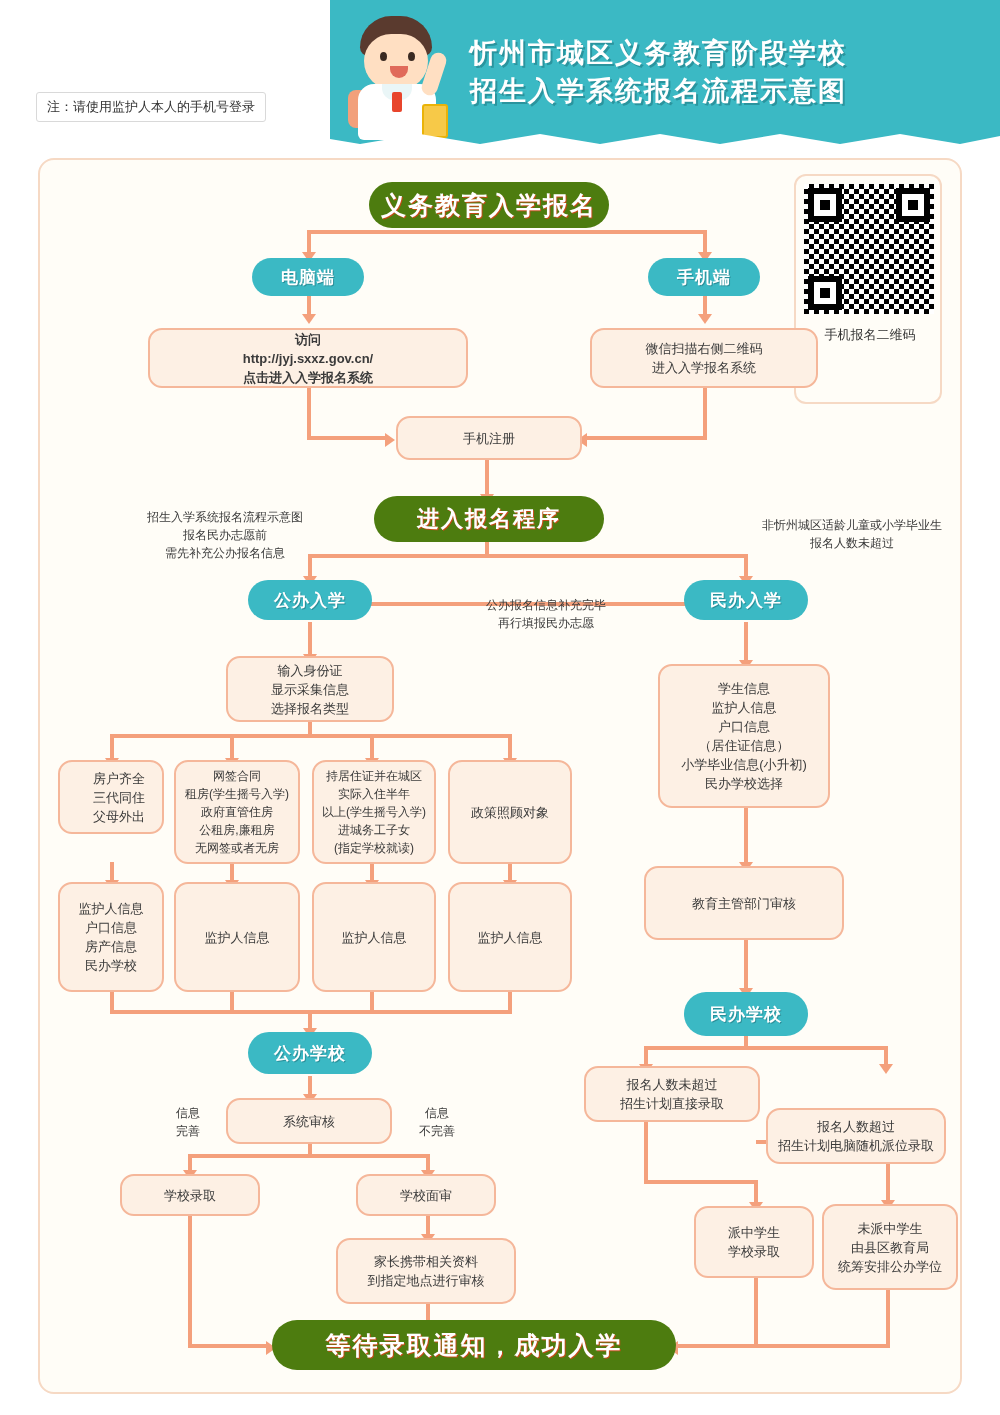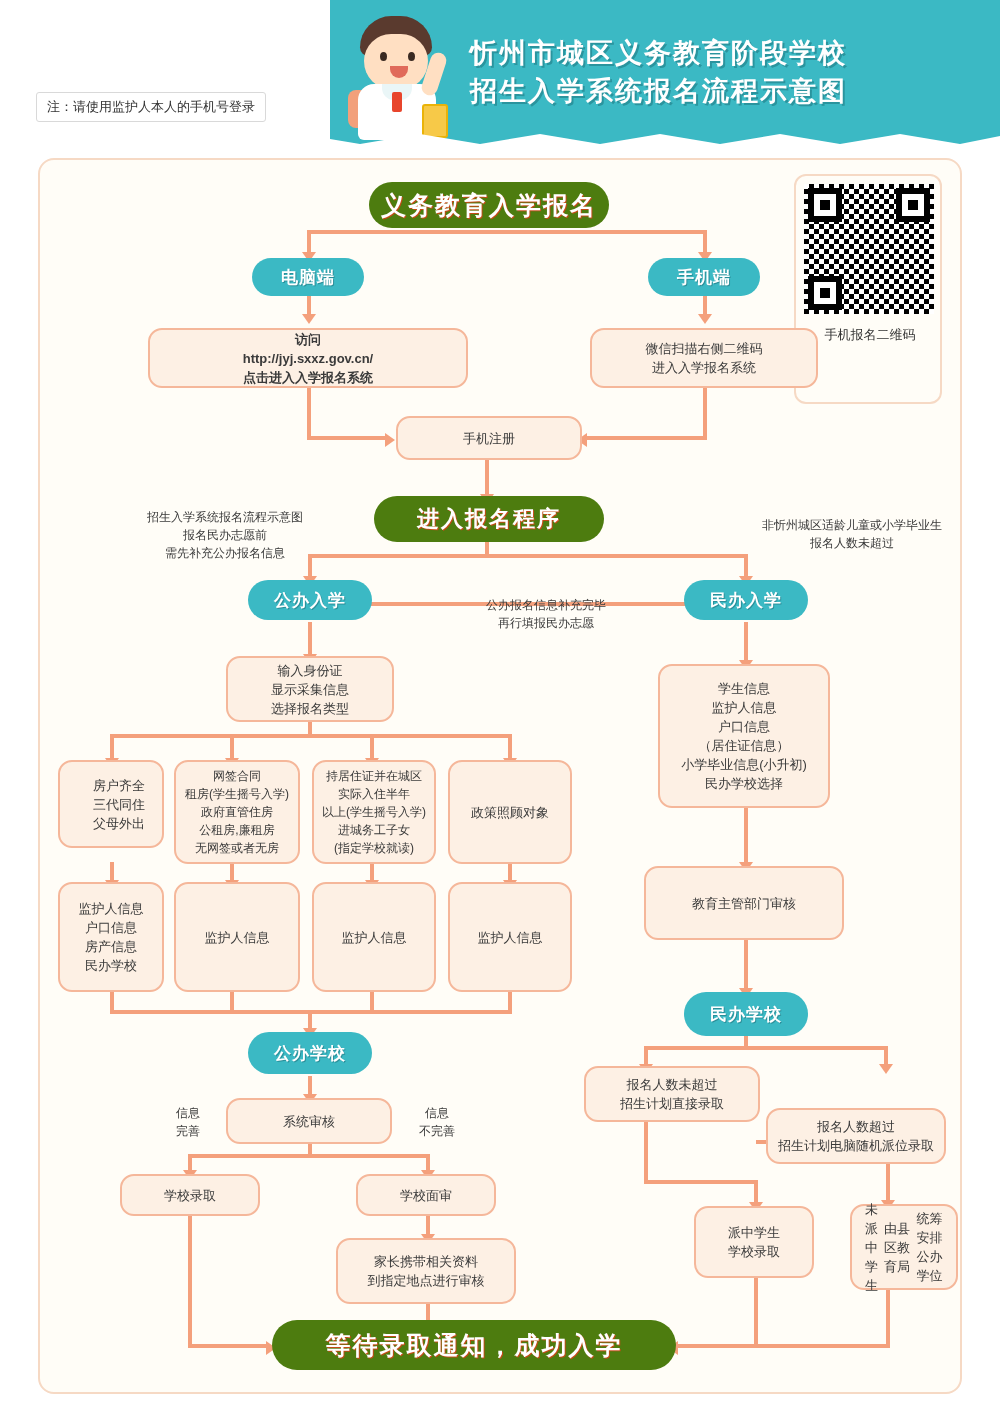--- a/index.html
+++ b/index.html
@@ -313,21 +313,21 @@
   <div class="node pill-teal" style="left:644px; top:420px; width:124px; height:40px;">
     <span>民办入学</span>
   </div>
 
   <div class="node box" style="left:186px; top:496px; width:168px; height:66px; flex-direction:column;">
     <div>输入身份证</div>
     <div>显示采集信息</div>
     <div>选择报名类型</div>
   </div>
 
-  <div class="node box" style="left:18px; top:600px; width:106px; height:88px; flex-direction:column;padding-left:24px;">
+  <div class="node box" style="left:18px; top:600px; width:106px; height:74px; flex-direction:column;padding-left:24px;">
     <div>房户齐全</div>
     <div>三代同住</div>
     <div>父母外出</div>
   </div>
   <div class="node box" style="left:134px; top:600px; width:126px; height:104px; flex-direction:column; font-size:12px; line-height:18px;">
     <div>网签合同</div>
     <div>租房(学生摇号入学)</div>
     <div>政府直管住房</div>
     <div>公租房,廉租房</div>
     <div>无网签或者无房</div>
@@ -410,21 +410,21 @@
   </div>
   <div class="node box" style="left:726px; top:948px; width:180px; height:56px; flex-direction:column;">
     <div>报名人数超过</div>
     <div>招生计划电脑随机派位录取</div>
   </div>
 
   <div class="node box" style="left:654px; top:1046px; width:120px; height:72px; flex-direction:column;">
     <div>派中学生</div>
     <div>学校录取</div>
   </div>
-  <div class="node box" style="left:810px; top:1044px; width:108px; height:86px; flex-direction:row;">
+  <div class="node box" style="left:782px; top:1044px; width:136px; height:86px; flex-direction:column;">
     <div>未派中学生</div>
     <div>由县区教育局</div>
     <div>统筹安排公办学位</div>
   </div>
 
   <div class="node pill-orange pill-orange-lg" style="left:232px; top:1160px; width:404px; height:50px;">
     <span>等待录取通知，成功入学</span>
   </div>
 
 </div>

